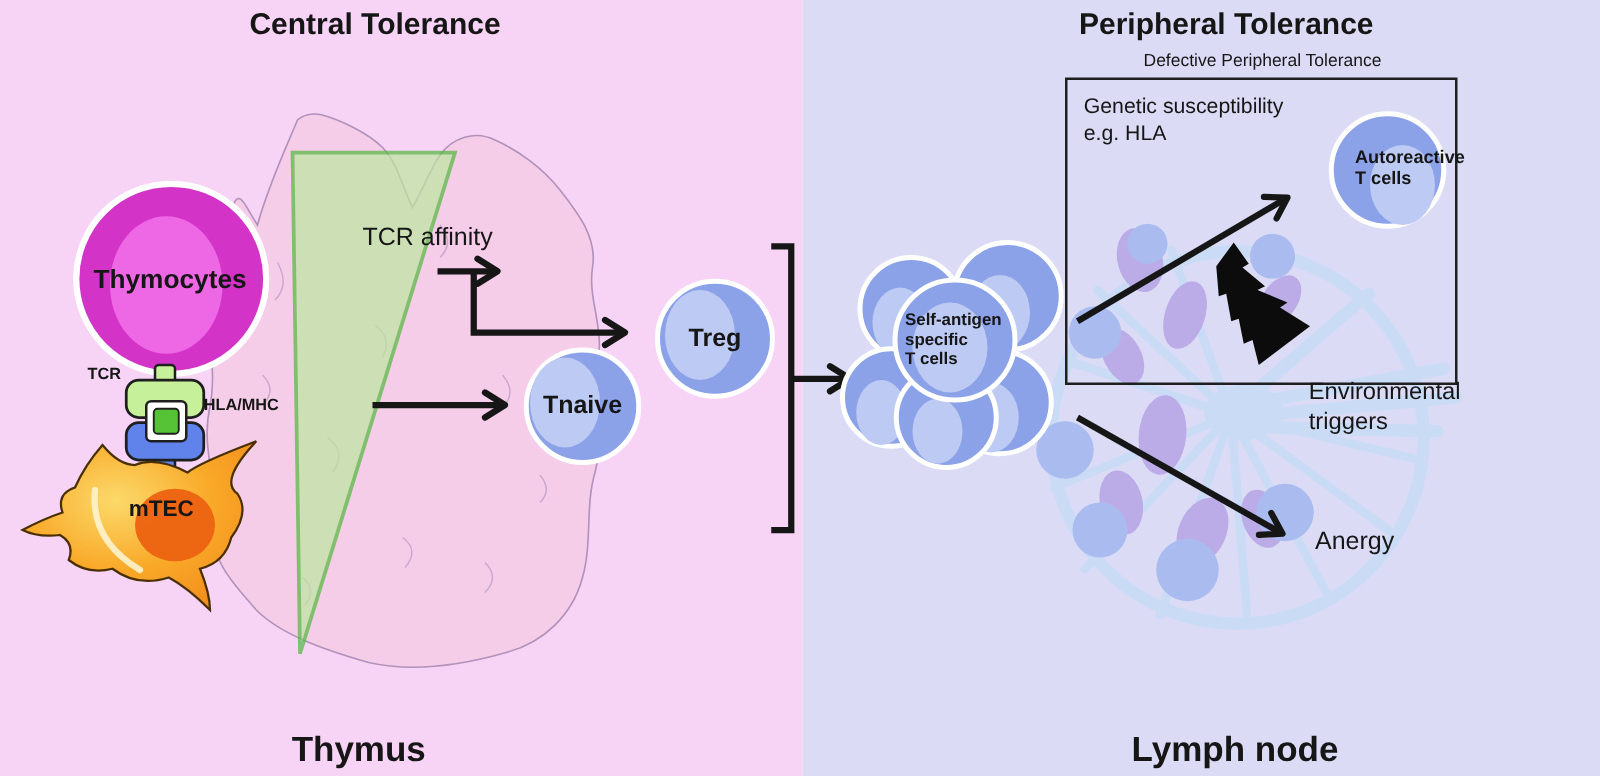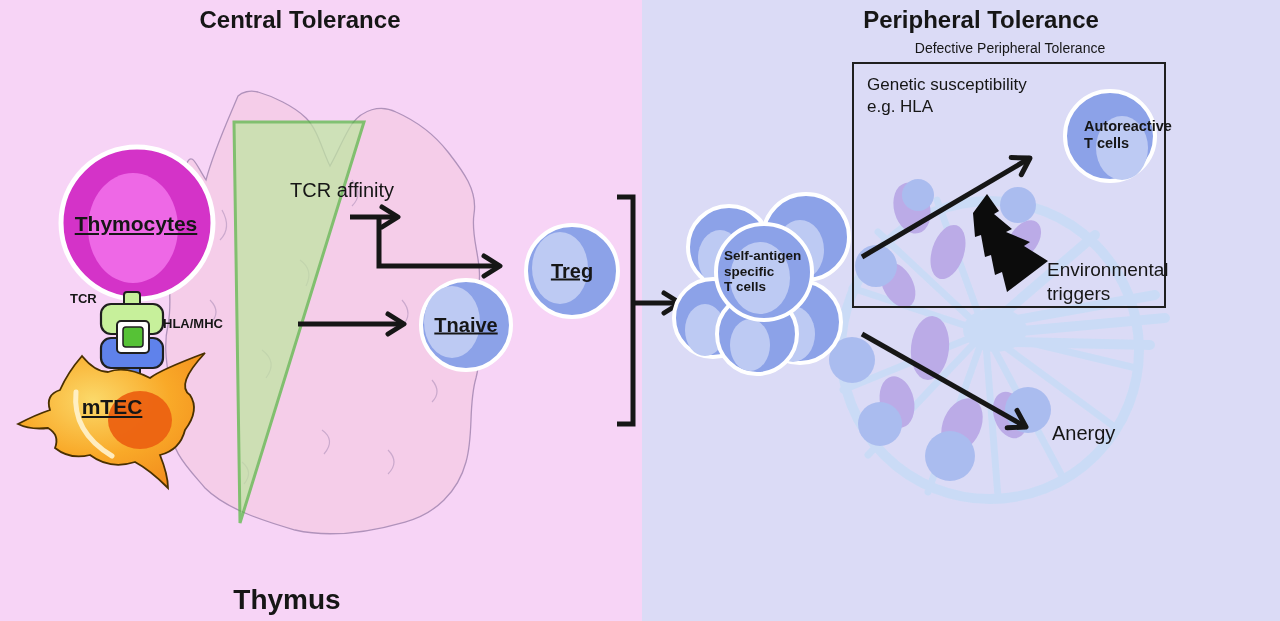--- a/index.html
+++ b/index.html
@@ -2,27 +2,27 @@
 <html><head>
 <meta charset="utf-8">
 <style>
   html,body{margin:0;padding:0;background:#fff;}
   .stage{position:relative;width:1280px;height:621px;overflow:hidden;
          font-family:"Liberation Sans",sans-serif;color:#161616;}
   .bg-left{position:absolute;left:0;top:0;width:642px;height:621px;background:#F7D4F6;}
   .bg-right{position:absolute;left:642px;top:0;width:638px;height:621px;background:#DBDBF6;}
   svg.art{position:absolute;left:0;top:0;}
   .label{position:absolute;white-space:nowrap;}
-  .ctr{transform:translate(-50%,-50%);text-align:right;text-decoration:underline;}
+  .ctr{transform:translate(-50%,-50%);text-align:right;}
   .ctrx{transform:translateX(-50%);text-align:center;}
   .panel-title{font-size:24px;font-weight:bold;}
   .organ-title{font-size:28px;font-weight:bold;}
   .subtitle{font-size:14px;}
   .note20{font-size:20px;line-height:26px;}
-  .note19{font-size:19px;line-height:24px;}
+  .note19{font-size:19px;line-height:24px;margin-top:44px;}
   .note17{font-size:17px;line-height:22px;}
   .cellname{font-size:20px;font-weight:bold;}
   .cellname-sm{font-size:13.5px;font-weight:bold;line-height:15.5px;}
   .cellname-md{font-size:14.5px;font-weight:bold;line-height:17px;}
   .molname{font-size:13px;font-weight:bold;}
   .line{display:block;}
   
   .cell-body{fill:#8CA2E8;stroke:#ffffff;stroke-width:4;}
   .cell-inner{fill:#BDCAF3;stroke:none;}
   .thy-body{fill:#D433C8;stroke:#ffffff;stroke-width:5;}
@@ -209,21 +209,21 @@
     <span class="line">Genetic susceptibility</span>
     <span class="line">e.g. HLA</span>
   </div>
 
   <div class="label note20" style="left:250px;top:177px;margin-left:40px;">TCR affinity</div>
 
 
   <div class="label ctr cellname" style="left:572px;top:271px;">Treg</div>
   <div class="label ctr cellname" style="left:466px;top:325px;">Tnaive</div>
   <div class="label ctr cellname" style="left:136px;top:224px;font-size:21px;">Thymocytes</div>
-  <div class="label ctr cellname" style="left:112px;top:407px;font-size:21px;">mTEC</div>
+  <div class="label ctr cellname" style="left:129px;top:407px;font-size:18px;">mTEC</div>
 
   <div class="label molname" style="left:70px;top:291px;">TCR</div>
   <div class="label molname" style="left:163px;top:316px;">HLA/MHC</div>
 
   <div class="label cellname-sm" style="left:724px;top:248px;">
     <span class="line">Self-antigen</span>
     <span class="line">specific</span>
     <span class="line">T cells</span>
   </div>
 
@@ -233,13 +233,14 @@
   </div>
 
   <div class="label note19" style="left:1047px;top:258px;">
     <span class="line">Environmental</span>
     <span class="line">triggers</span>
   </div>
 
   <div class="label note20" style="left:1052px;top:420px;">Anergy</div>
 
   <div class="label ctrx organ-title" style="left:287px;top:584px;">Thymus</div>
+  <div class="label ctrx organ-title" style="left:988px;top:584px;">Lymph node</div>
 </div>
 
 </body></html>

